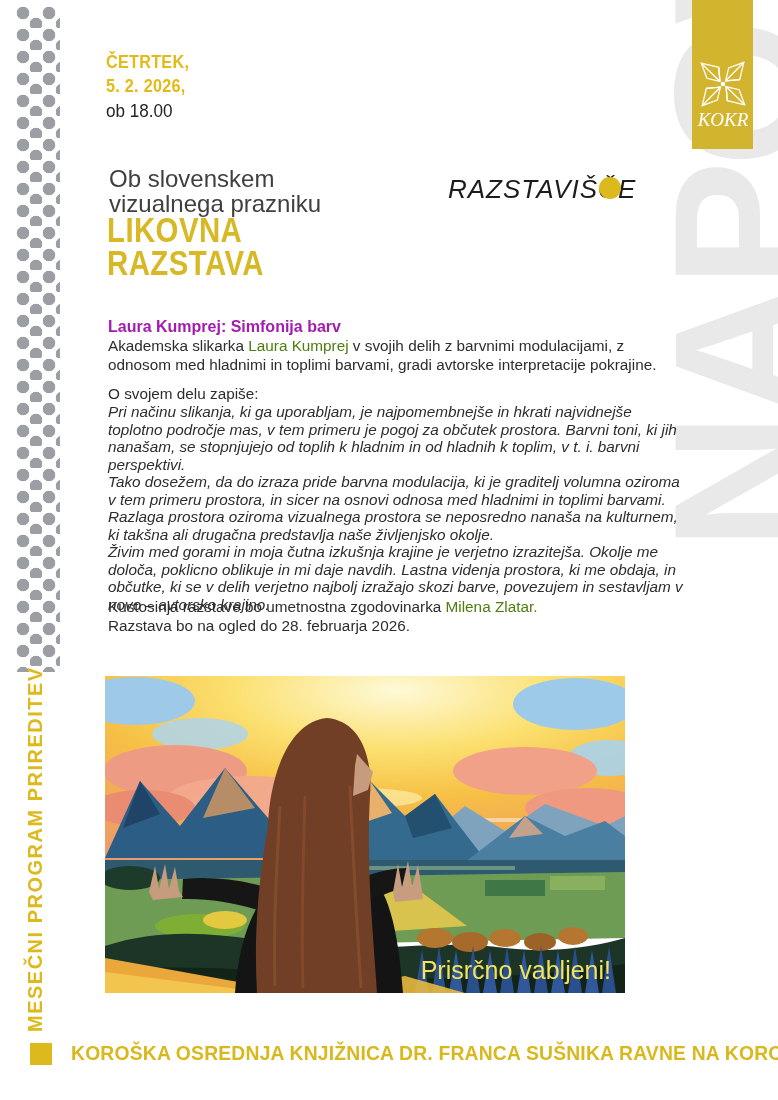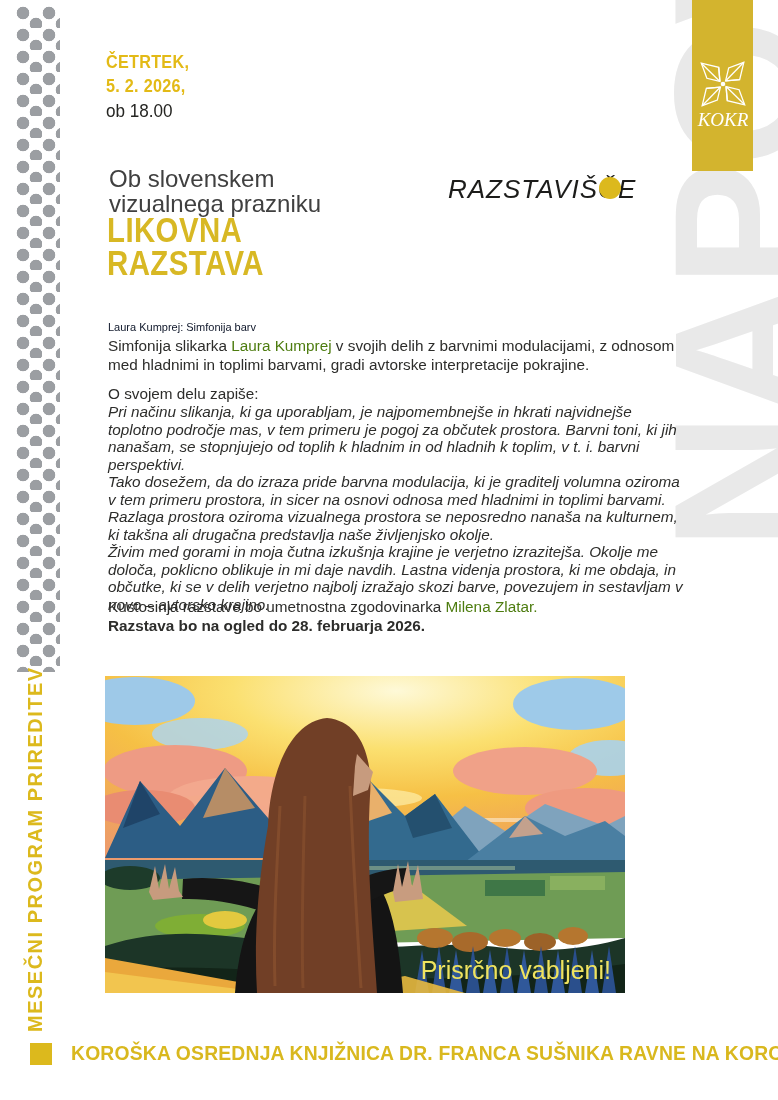--- a/index.html
+++ b/index.html
@@ -16,42 +16,42 @@
   }
   
   .dots{
     position:absolute;left:16px;top:6px;width:44px;height:666px;z-index:1;
     background-image:
       radial-gradient(circle at 7px 7px,#9b9ea2 6px,transparent 6.6px),
       radial-gradient(circle at 20px 18px,#9b9ea2 6px,transparent 6.6px);
     background-size:26px 22px;
   }
   
-  .banner{position:absolute;left:692px;top:0;width:61px;height:171px;background:#d3b42e;z-index:3;}
+  .banner{position:absolute;left:692px;top:0;width:61px;height:149px;background:#d3b42e;z-index:3;}
   
   .date-block{position:absolute;left:106px;top:50px;z-index:2;transform:scaleX(0.9);transform-origin:left top;}
   .date-line{font-size:18px;font-weight:bold;color:#e3ba16;line-height:24px;letter-spacing:.3px;}
   .time-line{font-size:19px;color:#252522;line-height:26px;}
   
   .occasion{position:absolute;left:109px;top:166px;font-size:24px;line-height:25px;color:#404040;z-index:2;}
   .title{position:absolute;left:107px;top:213px;font-size:35px;font-weight:bold;line-height:33px;
          color:#d8b824;letter-spacing:.5px;transform:scaleX(0.84);transform-origin:left top;z-index:2;}
   .venue{position:absolute;left:448px;top:174px;font-size:26px;font-style:italic;color:#1c1c1a;
          letter-spacing:1px;z-index:2;}
   .venue-dot{position:absolute;left:599px;top:177px;width:22px;height:22px;border-radius:50%;
          background:#dcb91d;z-index:2;}
   
   .copy{position:absolute;left:108px;width:578px;z-index:2;font-size:15.3px;line-height:18.5px;}
-  .exhibit-title{top:318px;color:#0f172a;font-size:11px;}
+  .exhibit-title{top:318px;color:#a21caf;font-size:16px;font-weight:bold;}
   .intro{top:337px;}
   .quote-label{top:385px;}
   .quote{top:403px;font-style:italic;line-height:17.5px;}
   .quote p{margin:0;}
   .curator{top:598px;}
-  .duration{top:617px;font-weight:bold;}
+  .duration{top:617px;}
   .yellow-name{color:#4d7c0f;}
   
   .photo{position:absolute;left:105px;top:676px;width:480px;height:317px;z-index:2;}
   
   .side-vertical{
     position:absolute;left:24px;top:1032px;transform:rotate(-90deg);transform-origin:0 0;
     white-space:nowrap;font-size:20px;font-weight:bold;color:#dcb91d;letter-spacing:1.5px;z-index:2;
   }
   
   .footer-square{position:absolute;left:30px;top:1043px;width:22px;height:22px;background:#dcb91d;z-index:2;}
@@ -104,21 +104,21 @@
     <div>LIKOVNA</div>
     <div>RAZSTAVA</div>
   </div>
 
   <div class="venue">RAZSTAVIŠČE</div>
   <div class="venue-dot"></div>
 
   <div class="copy exhibit-title">Laura Kumprej: Simfonija barv</div>
 
   <div class="copy intro">
-    <span>Simfonija slikarka </span><span class="yellow-name">Laura Kumprej</span><span> v svojih delih z barvnimi modulacijami, z odnosom med hladnimi in toplimi barvami, gradi avtorske interpretacije pokrajine.</span>
+    <span>Akademska slikarka </span><span class="yellow-name">Laura Kumprej</span><span> v svojih delih z barvnimi modulacijami, z odnosom med hladnimi in toplimi barvami, gradi avtorske interpretacije pokrajine.</span>
   </div>
 
   <div class="copy quote-label">O svojem delu zapiše:</div>
 
   <div class="copy quote">
     <p>Pri načinu slikanja, ki ga uporabljam, je najpomembnejše in hkrati najvidnejše toplotno področje mas, v tem primeru je pogoj za občutek prostora. Barvni toni, ki jih nanašam, se stopnjujejo od toplih k hladnim in od hladnih k toplim, v t. i. barvni perspektivi.</p>
     <p>Tako dosežem, da do izraza pride barvna modulacija, ki je graditelj volumna oziroma v tem primeru prostora, in sicer na osnovi odnosa med hladnimi in toplimi barvami.</p>
     <p>Razlaga prostora oziroma vizualnega prostora se neposredno nanaša na kulturnem, ki takšna ali drugačna predstavlja naše življenjsko okolje.</p>
     <p>Živim med gorami in moja čutna izkušnja krajine je verjetno izrazitejša. Okolje me določa, poklicno oblikuje in mi daje navdih. Lastna videnja prostora, ki me obdaja, in občutke, ki se v delih verjetno najbolj izražajo skozi barve, povezujem in sestavljam v novo – avtorsko krajino.</p>
   </div>

